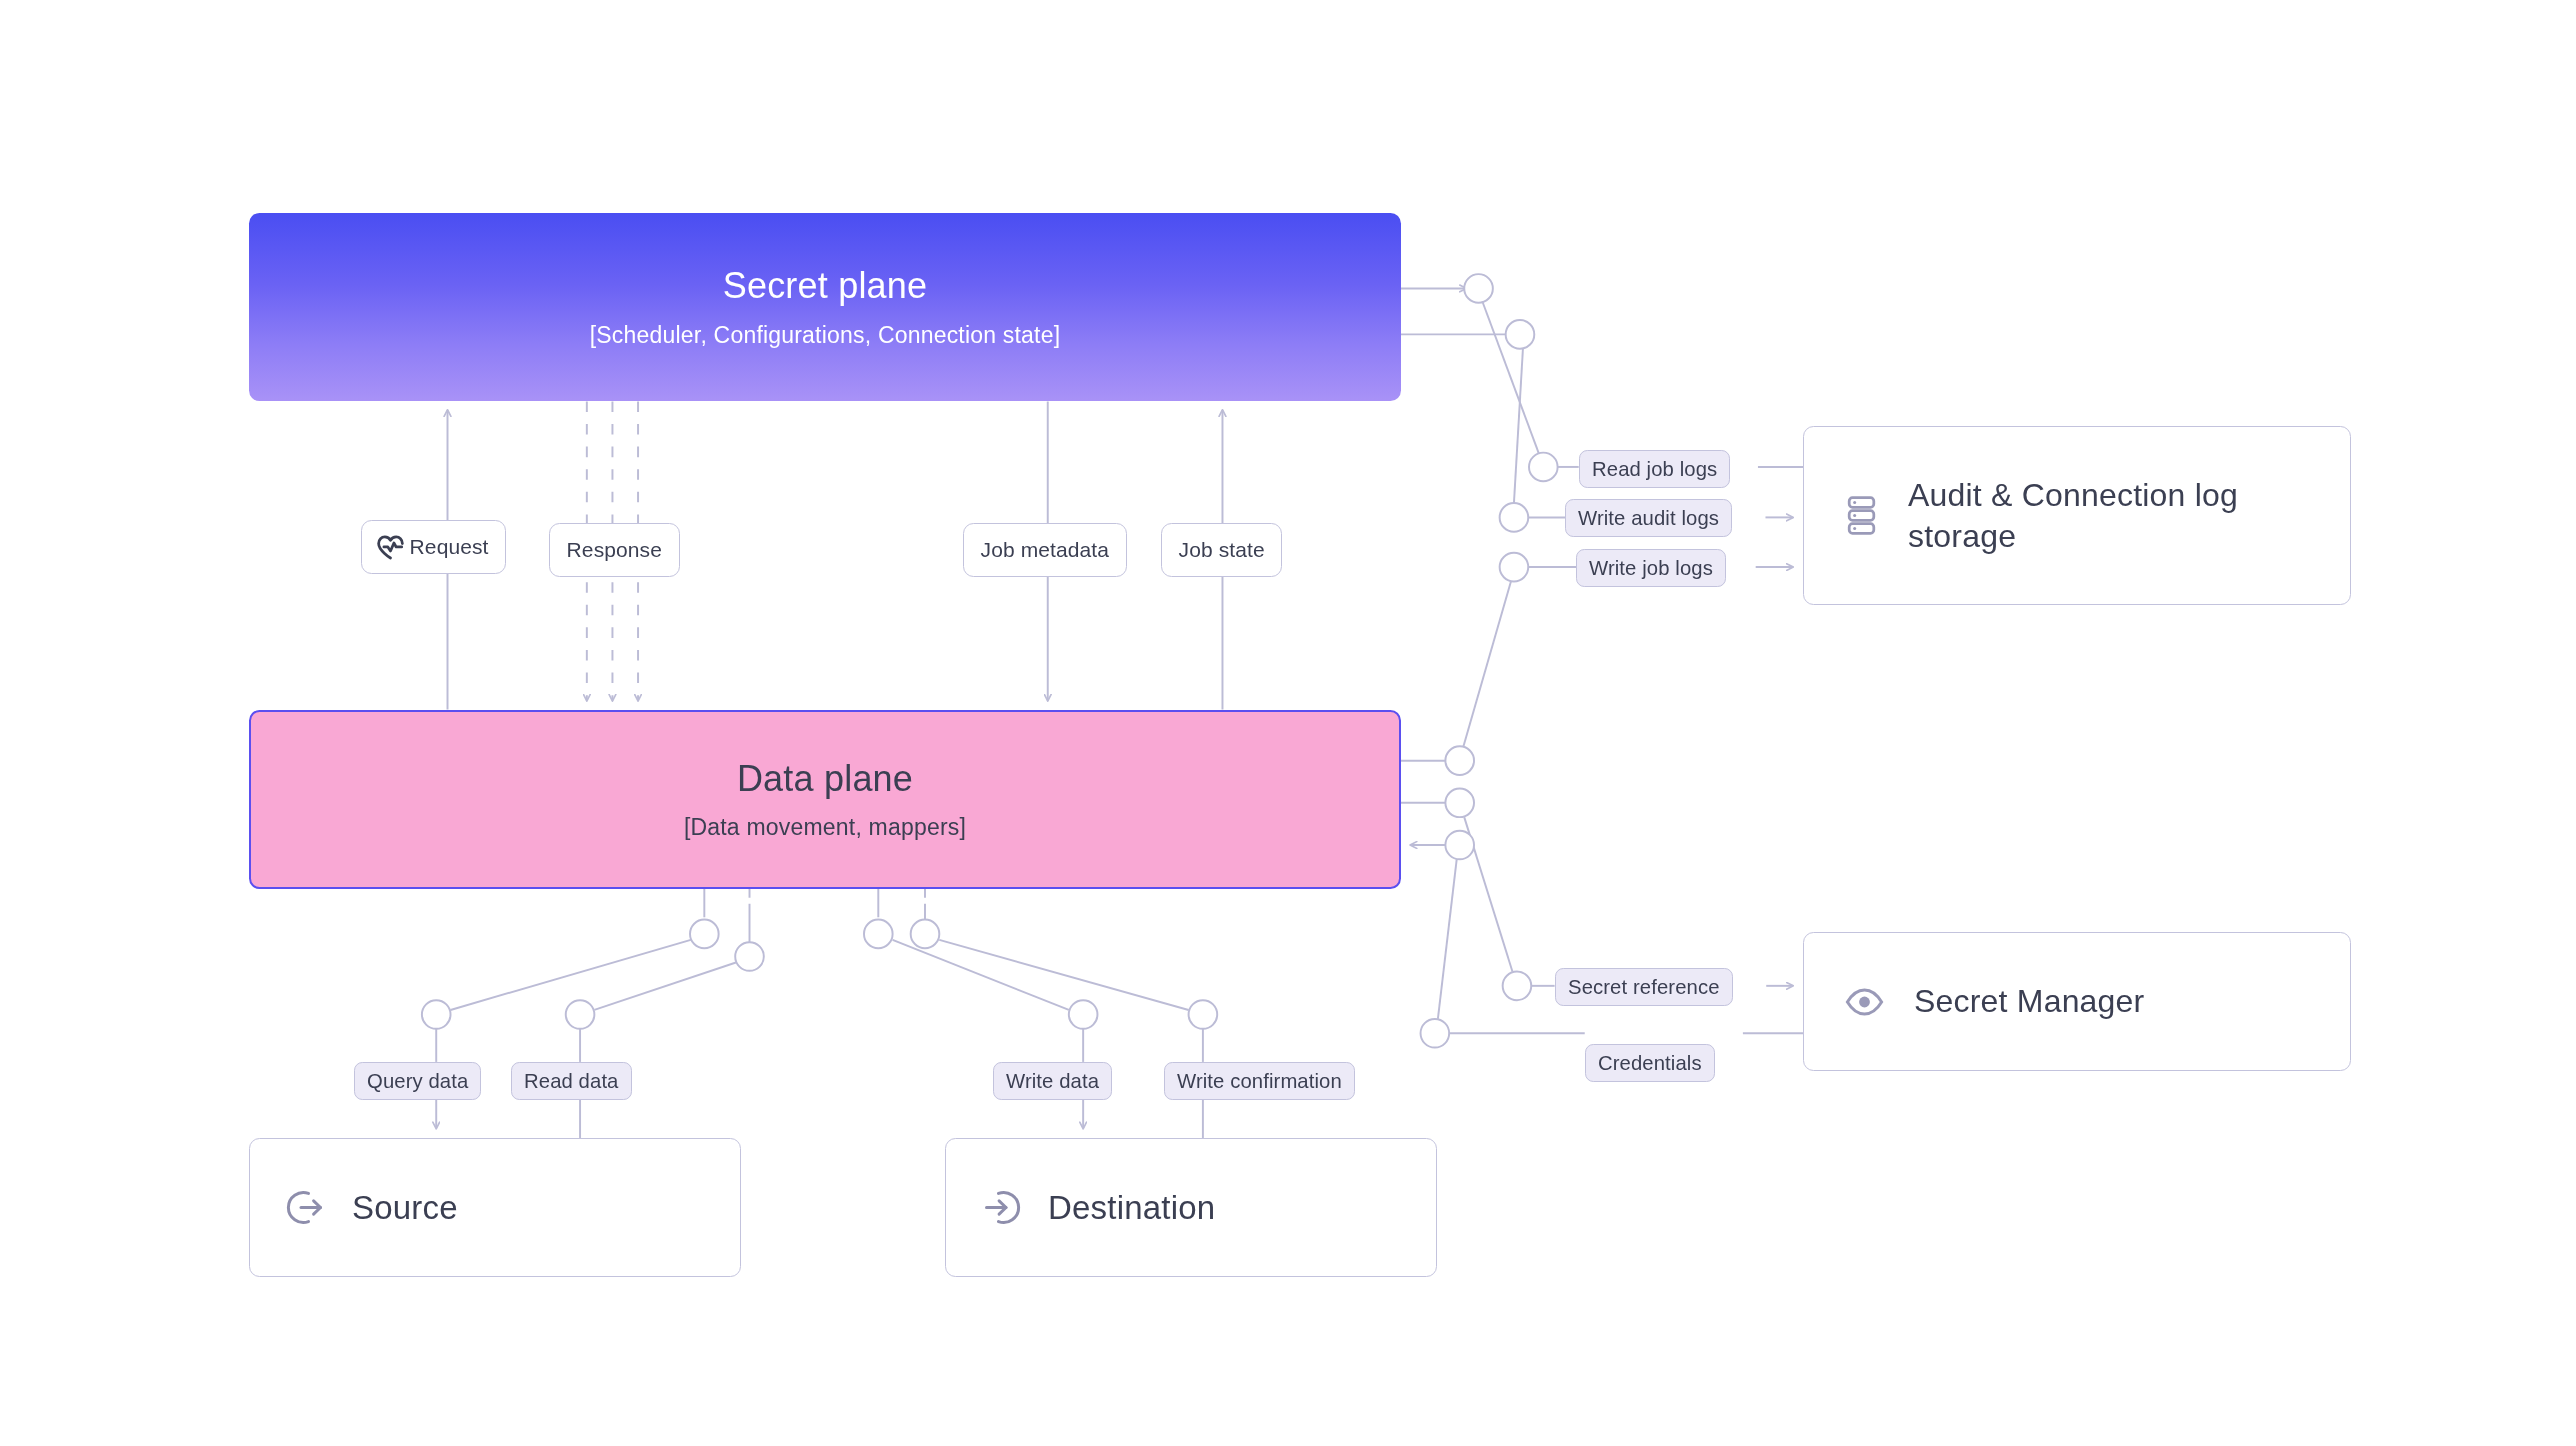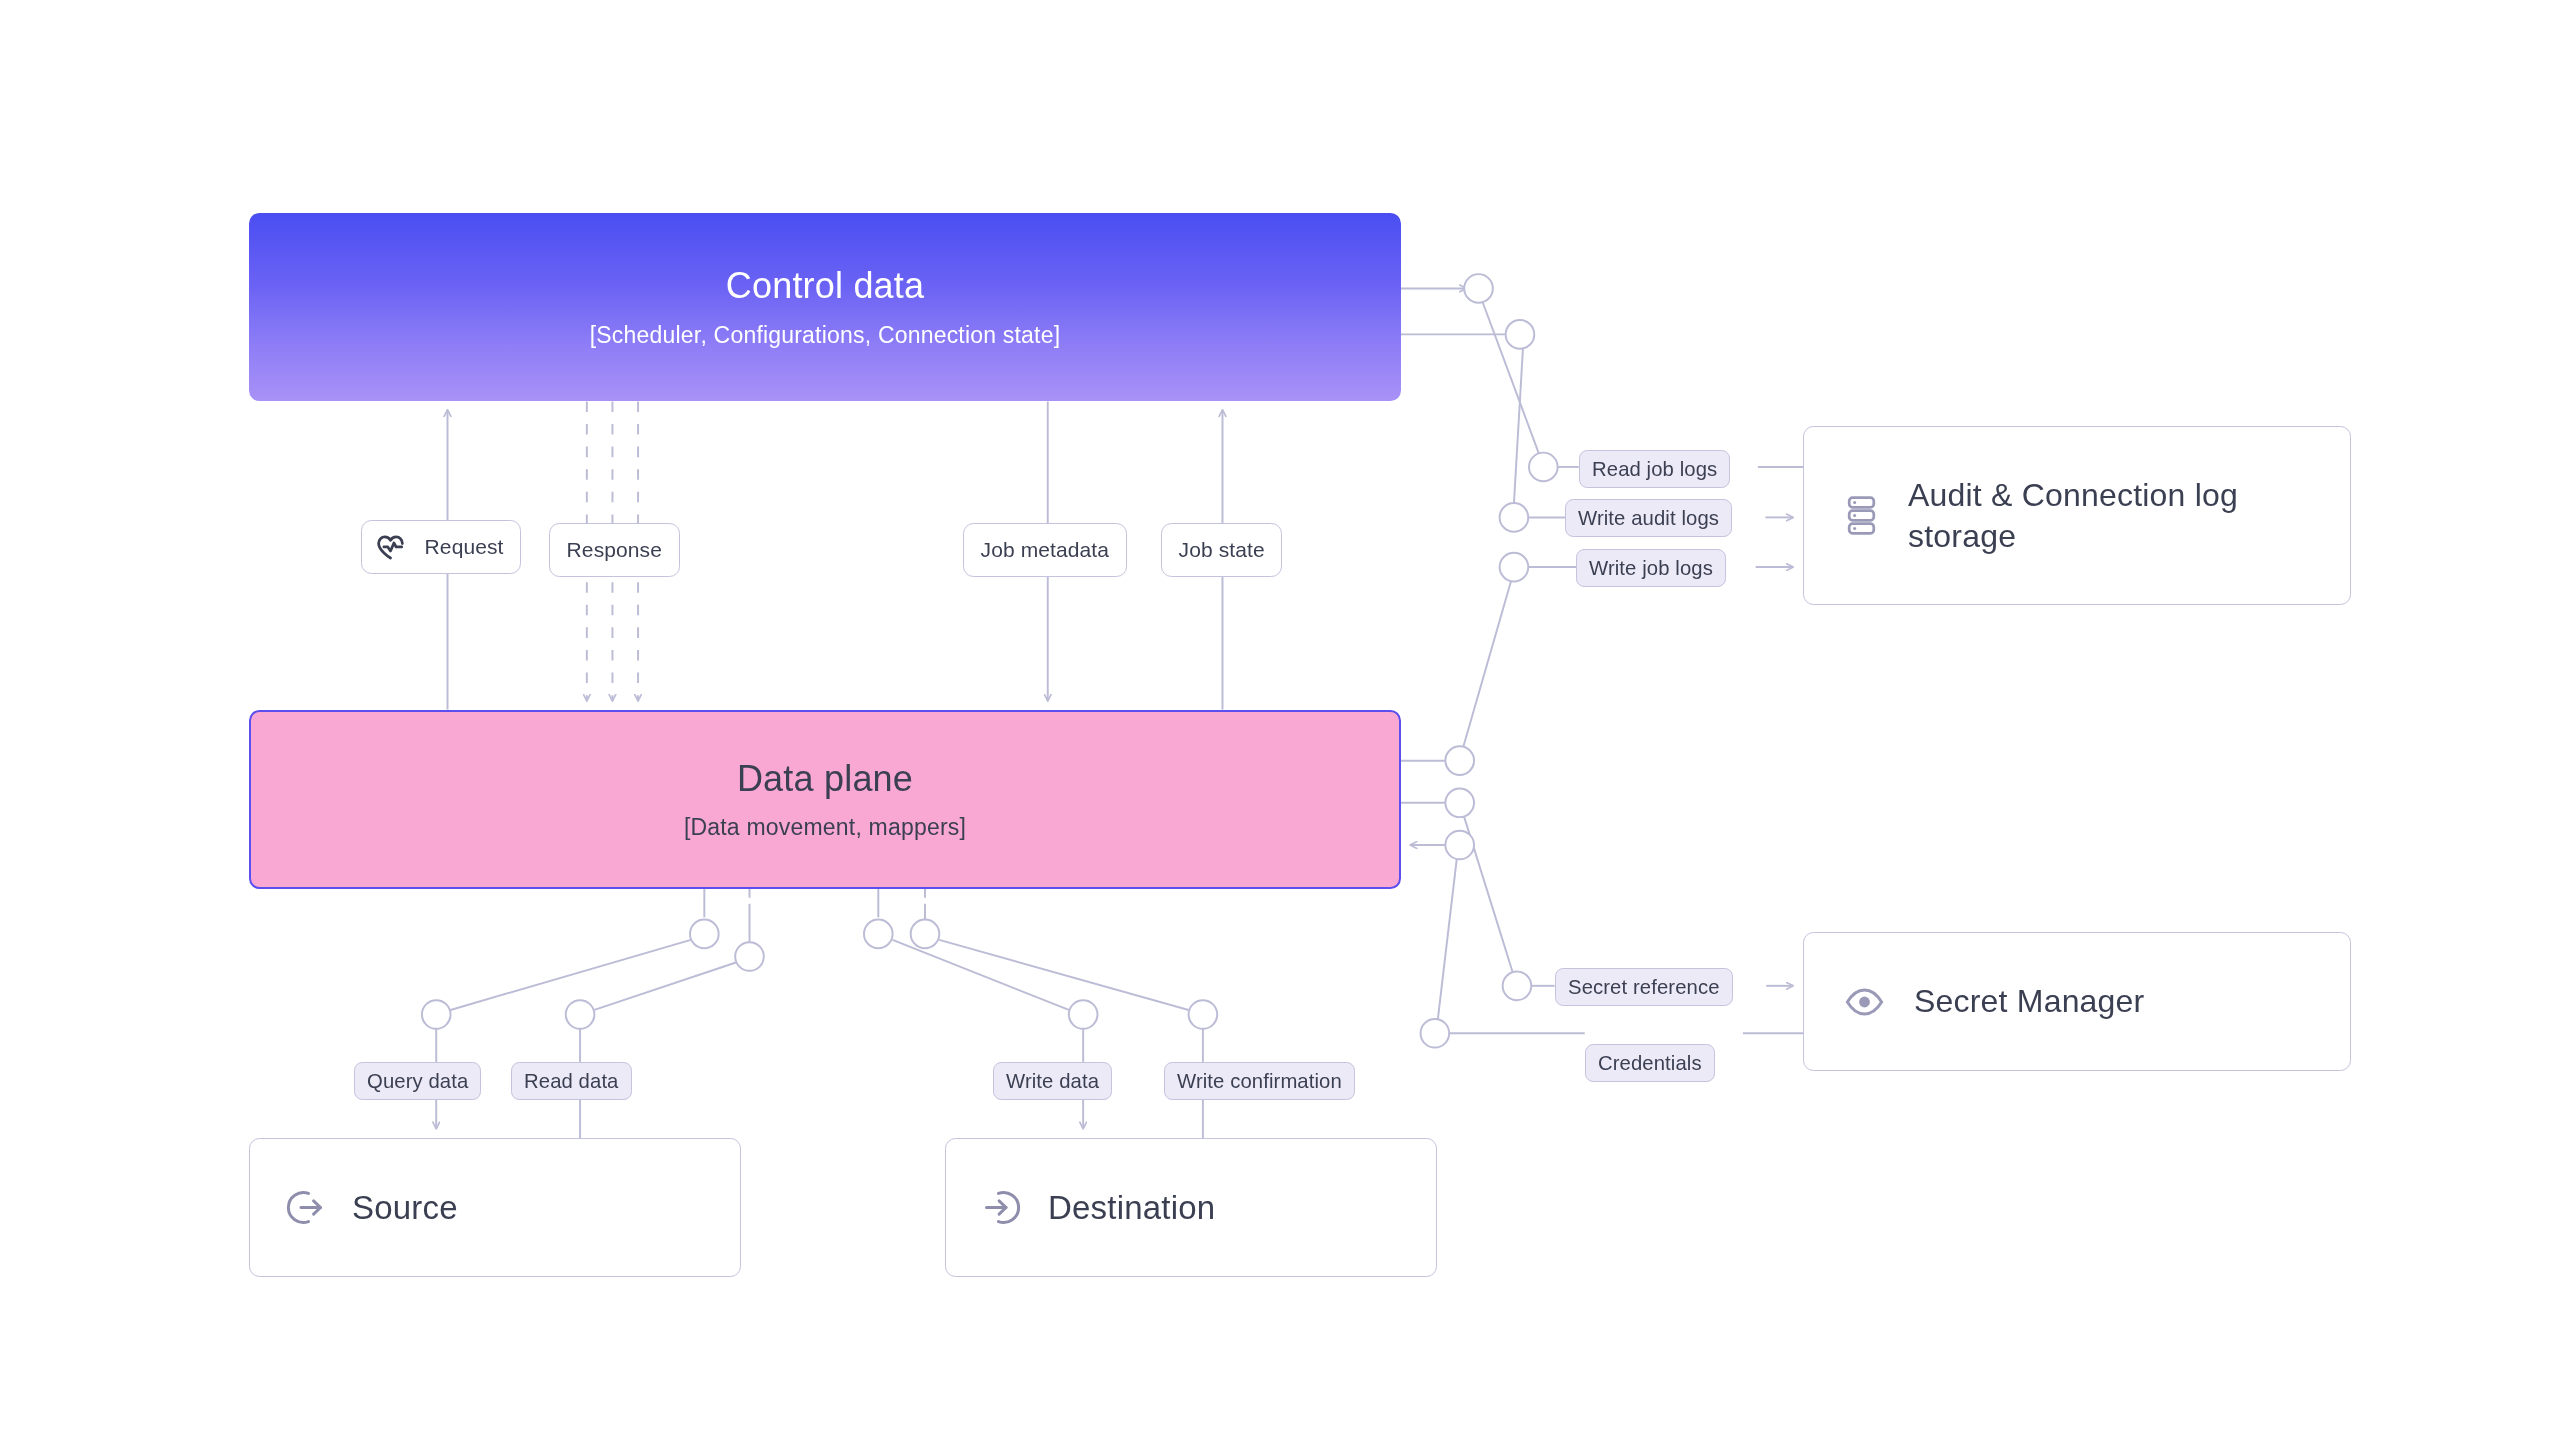--- a/index.html
+++ b/index.html
@@ -112,21 +112,21 @@
     letter-spacing: 0.1px;
   }
   
   .pill.white {
     background: #ffffff;
     border: 1.5px solid #c3c3dd;
     height: 54px;
     padding: 0 16.6px;
     border-radius: 10.5px;
   }
-  .pill.white.with-icon { padding-left: 13.6px; gap: 20px; }
+  .pill.white.with-icon { padding-left: 13.6px; gap: 5px; }
   
   .pill.lav {
     background: #eceaf7;
     border: 1.5px solid #c3c3dd;
     height: 38px;
     padding: 0 12px;
     border-radius: 8.3px;
     font-size: 20.3px;
   }
 
@@ -234,21 +234,21 @@
       <circle cx="1228" cy="1240" r="19" fill="#ffffff"></circle>
       <path d="M1228,1221 L1228,1200"></path>
       <path d="M1247,1248 L1578,1341"></path>
       <circle cx="1597" cy="1347" r="19" fill="#ffffff"></circle>
       <path d="M1597,1366 L1597,1410"></path>
       <path d="M1597,1460 L1597,1511"></path>
     </g>
   </svg>
 
   <div class="plane" id="control-plane">
-    <div class="plane-title">Control data</div>
+    <div class="plane-title">Secret plane</div>
     <div class="plane-sub">[Scheduler, Configurations, Connection state]</div>
   </div>
 
   <div class="plane" id="data-plane">
     <div class="plane-title">Data plane</div>
     <div class="plane-sub">[Data movement, mappers]</div>
   </div>
 
   <div class="service" id="secret-card">
     <span class="icon">

